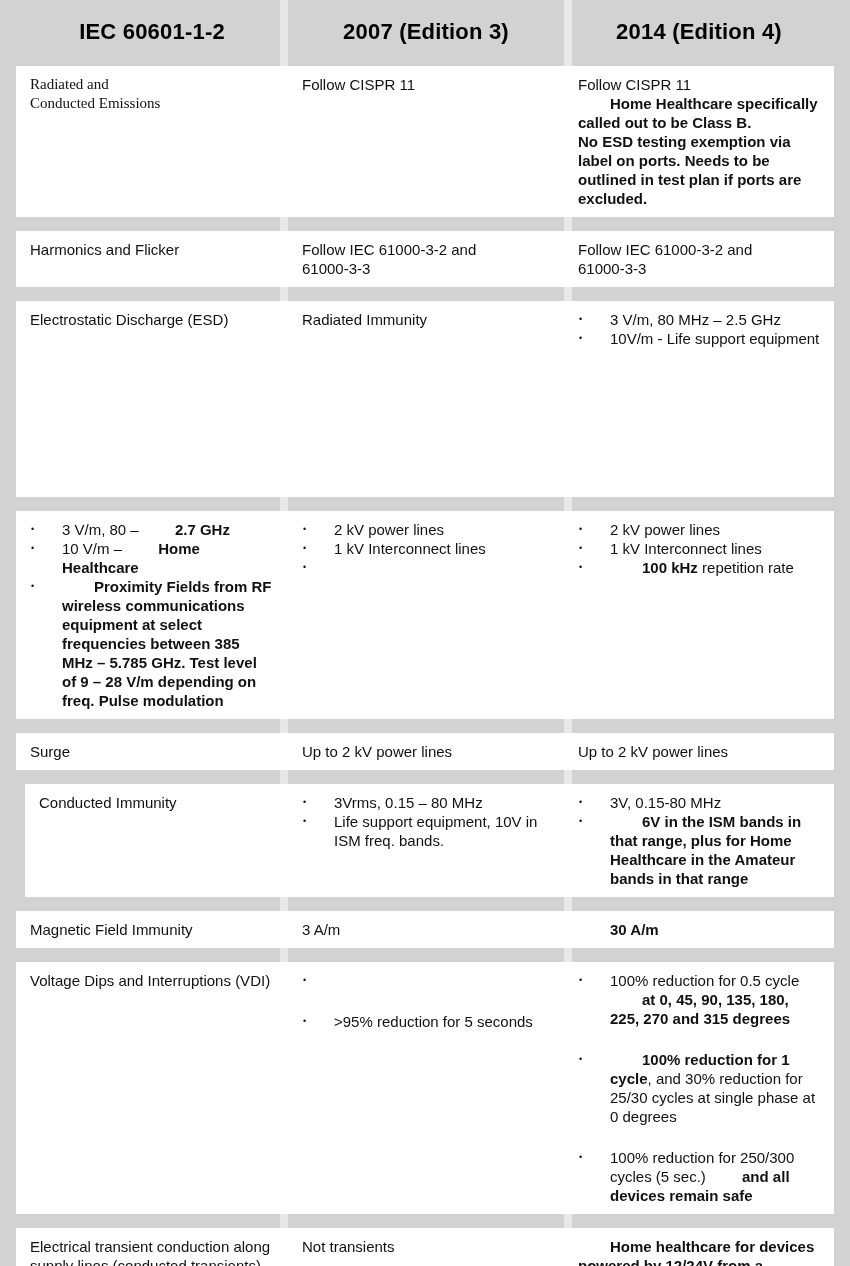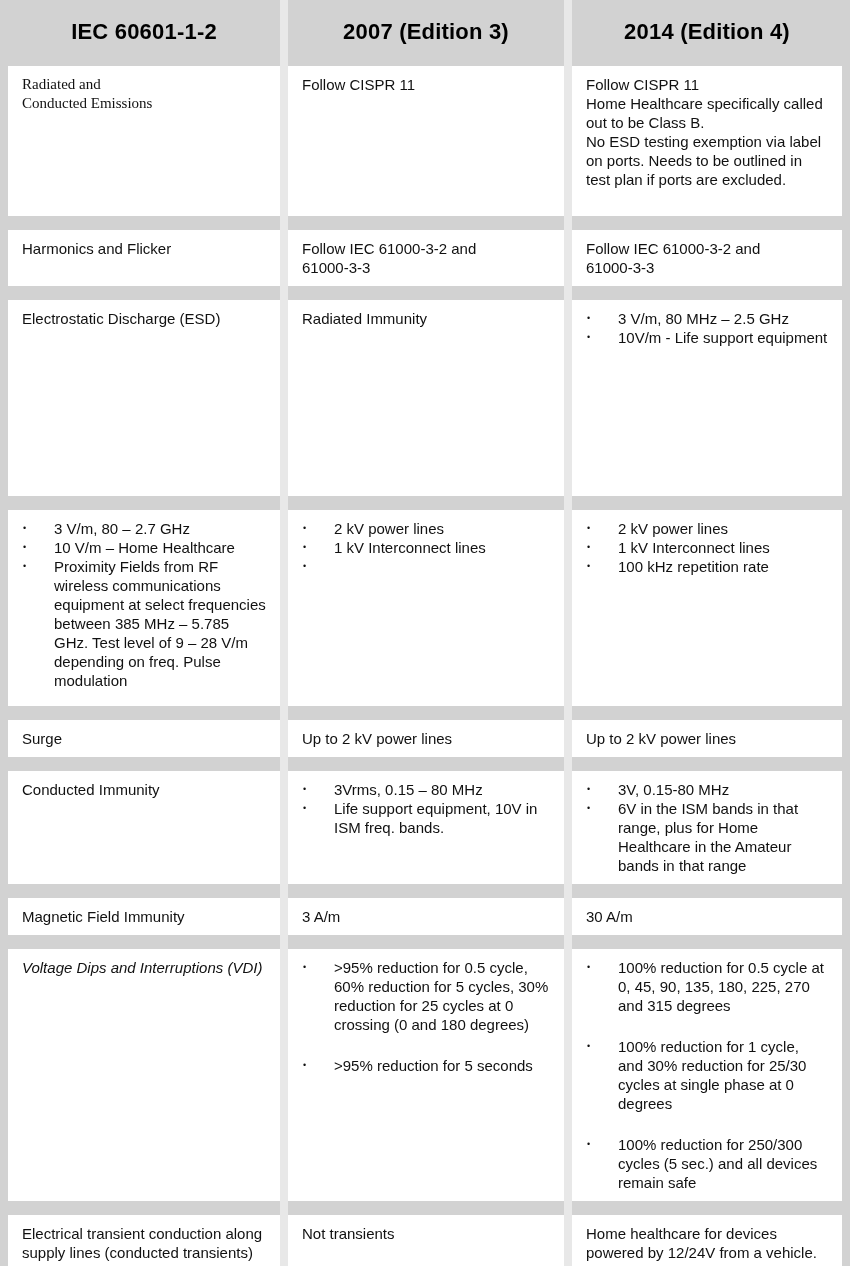--- a/index.html
+++ b/index.html
@@ -21,22 +21,21 @@
     background: var(--divider, #e8e8e8);
     z-index: 0;
   }
   .stripe-1 { left: 280px; }
   .stripe-2 { left: 564px; }
   .header-grid, .body-grid {
     position: relative;
     z-index: 1;
     display: grid;
     grid-template-columns: 272px 276px 270px;
-    column-gap: 8px;
-    padding-left: 8px;
+    padding-left: 16px;
     padding-right: 8px;
   }
   .header-grid { height: 64px; }
   .hcell {
     display: flex;
     align-items: center;
     justify-content: center;
     font-size: 22px;
     font-weight: bold;
     letter-spacing: 0.2px;
@@ -56,21 +55,21 @@
   .para { white-space: pre-line; }
   .bullet { display: flex; }
   .bullet.spaced { margin-top: 22px; }
   .marker {
     flex: 0 0 32px;
     font-size: 9px;
     line-height: 19px;
     padding-left: 1px;
   }
   .btext { flex: 1; white-space: pre-line; }
-  .b { font-weight: normal; }
+  .b { font-weight: bold; margin-left: 32px; }
 </style>
 </head>
 <body>
 
 <div class="page" style="--page-bg: #d2d2d2; --divider: #e8e8e8; --cell-bg: #ffffff; --text: #111111;">
   <div class="stripe stripe-1"></div>
   <div class="stripe stripe-2"></div>
 
   <div class="header-grid">
     <div class="hcell">IEC 60601-1-2</div>
@@ -161,59 +160,58 @@
       </div>
       <div class="cell" style="min-height: 36px;">
         <div class="para"><span class="">Surge</span></div>
       </div>
       <div class="cell" style="min-height: 36px;">
         <div class="para"><span class="">Up to 2 kV power lines</span></div>
       </div>
       <div class="cell" style="min-height: 36px;">
         <div class="para"><span class="">Up to 2 kV power lines</span></div>
       </div>
+      <div class="cell" style="min-height: 104px; margin-left: 9px;">
+        <div class="para"><span class="">Conducted Immunity</span></div>
+      </div>
       <div class="cell" style="min-height: 104px;">
-        <div class="para"><span class="">Conducted Immunity</span></div>
+        <div class="bullet">
+          <span class="marker">•</span>
+          <div class="btext"><span class="">3Vrms, 0.15 – 80 MHz</span></div>
+        </div>
+        <div class="bullet">
+          <span class="marker">•</span>
+          <div class="btext"><span class="">Life support equipment, 10V in ISM freq. bands.</span></div>
+        </div>
       </div>
       <div class="cell" style="min-height: 104px;">
         <div class="bullet">
           <span class="marker">•</span>
-          <div class="btext"><span class="">3Vrms, 0.15 – 80 MHz</span></div>
-        </div>
-        <div class="bullet">
-          <span class="marker">•</span>
-          <div class="btext"><span class="">Life support equipment, 10V in ISM freq. bands.</span></div>
-        </div>
-      </div>
-      <div class="cell" style="min-height: 104px;">
-        <div class="bullet">
-          <span class="marker">•</span>
           <div class="btext"><span class="">3V, 0.15-80 MHz</span></div>
         </div>
         <div class="bullet">
           <span class="marker">•</span>
           <div class="btext"><span class="b">6V in the ISM bands in that range, plus for Home Healthcare in the Amateur bands in that range</span></div>
         </div>
       </div>
       <div class="cell" style="min-height: 36px;">
         <div class="para"><span class="">Magnetic Field Immunity</span></div>
       </div>
       <div class="cell" style="min-height: 36px;">
         <div class="para"><span class="">3 A/m</span></div>
       </div>
       <div class="cell" style="min-height: 36px;">
         <div class="para"><span class="b">30 A/m</span></div>
       </div>
-      <div class="cell" style="min-height: 250px; font-style: italic;">
+      <div class="cell" style="min-height: 250px;">
         <div class="para"><span class="">Voltage Dips and Interruptions (VDI)</span></div>
       </div>
       <div class="cell" style="min-height: 250px;">
         <div class="bullet">
           <span class="marker">•</span>
-          <div class="btext"><span class="">&gt;95% reduction for 0.5 cycle, 60% reduction for 5 cycles, 30% reduction for 25 cycles at 0 crossing (0 and 180 degrees)</span></div>
         </div>
         <div class="bullet spaced">
           <span class="marker">•</span>
           <div class="btext"><span class="">&gt;95% reduction for 5 seconds</span></div>
         </div>
       </div>
       <div class="cell" style="min-height: 250px;">
         <div class="bullet">
           <span class="marker">•</span>
           <div class="btext"><span class="">100% reduction for 0.5 cycle </span><span class="b">at 0, 45, 90, 135, 180, 225, 270 and 315 degrees</span></div>

